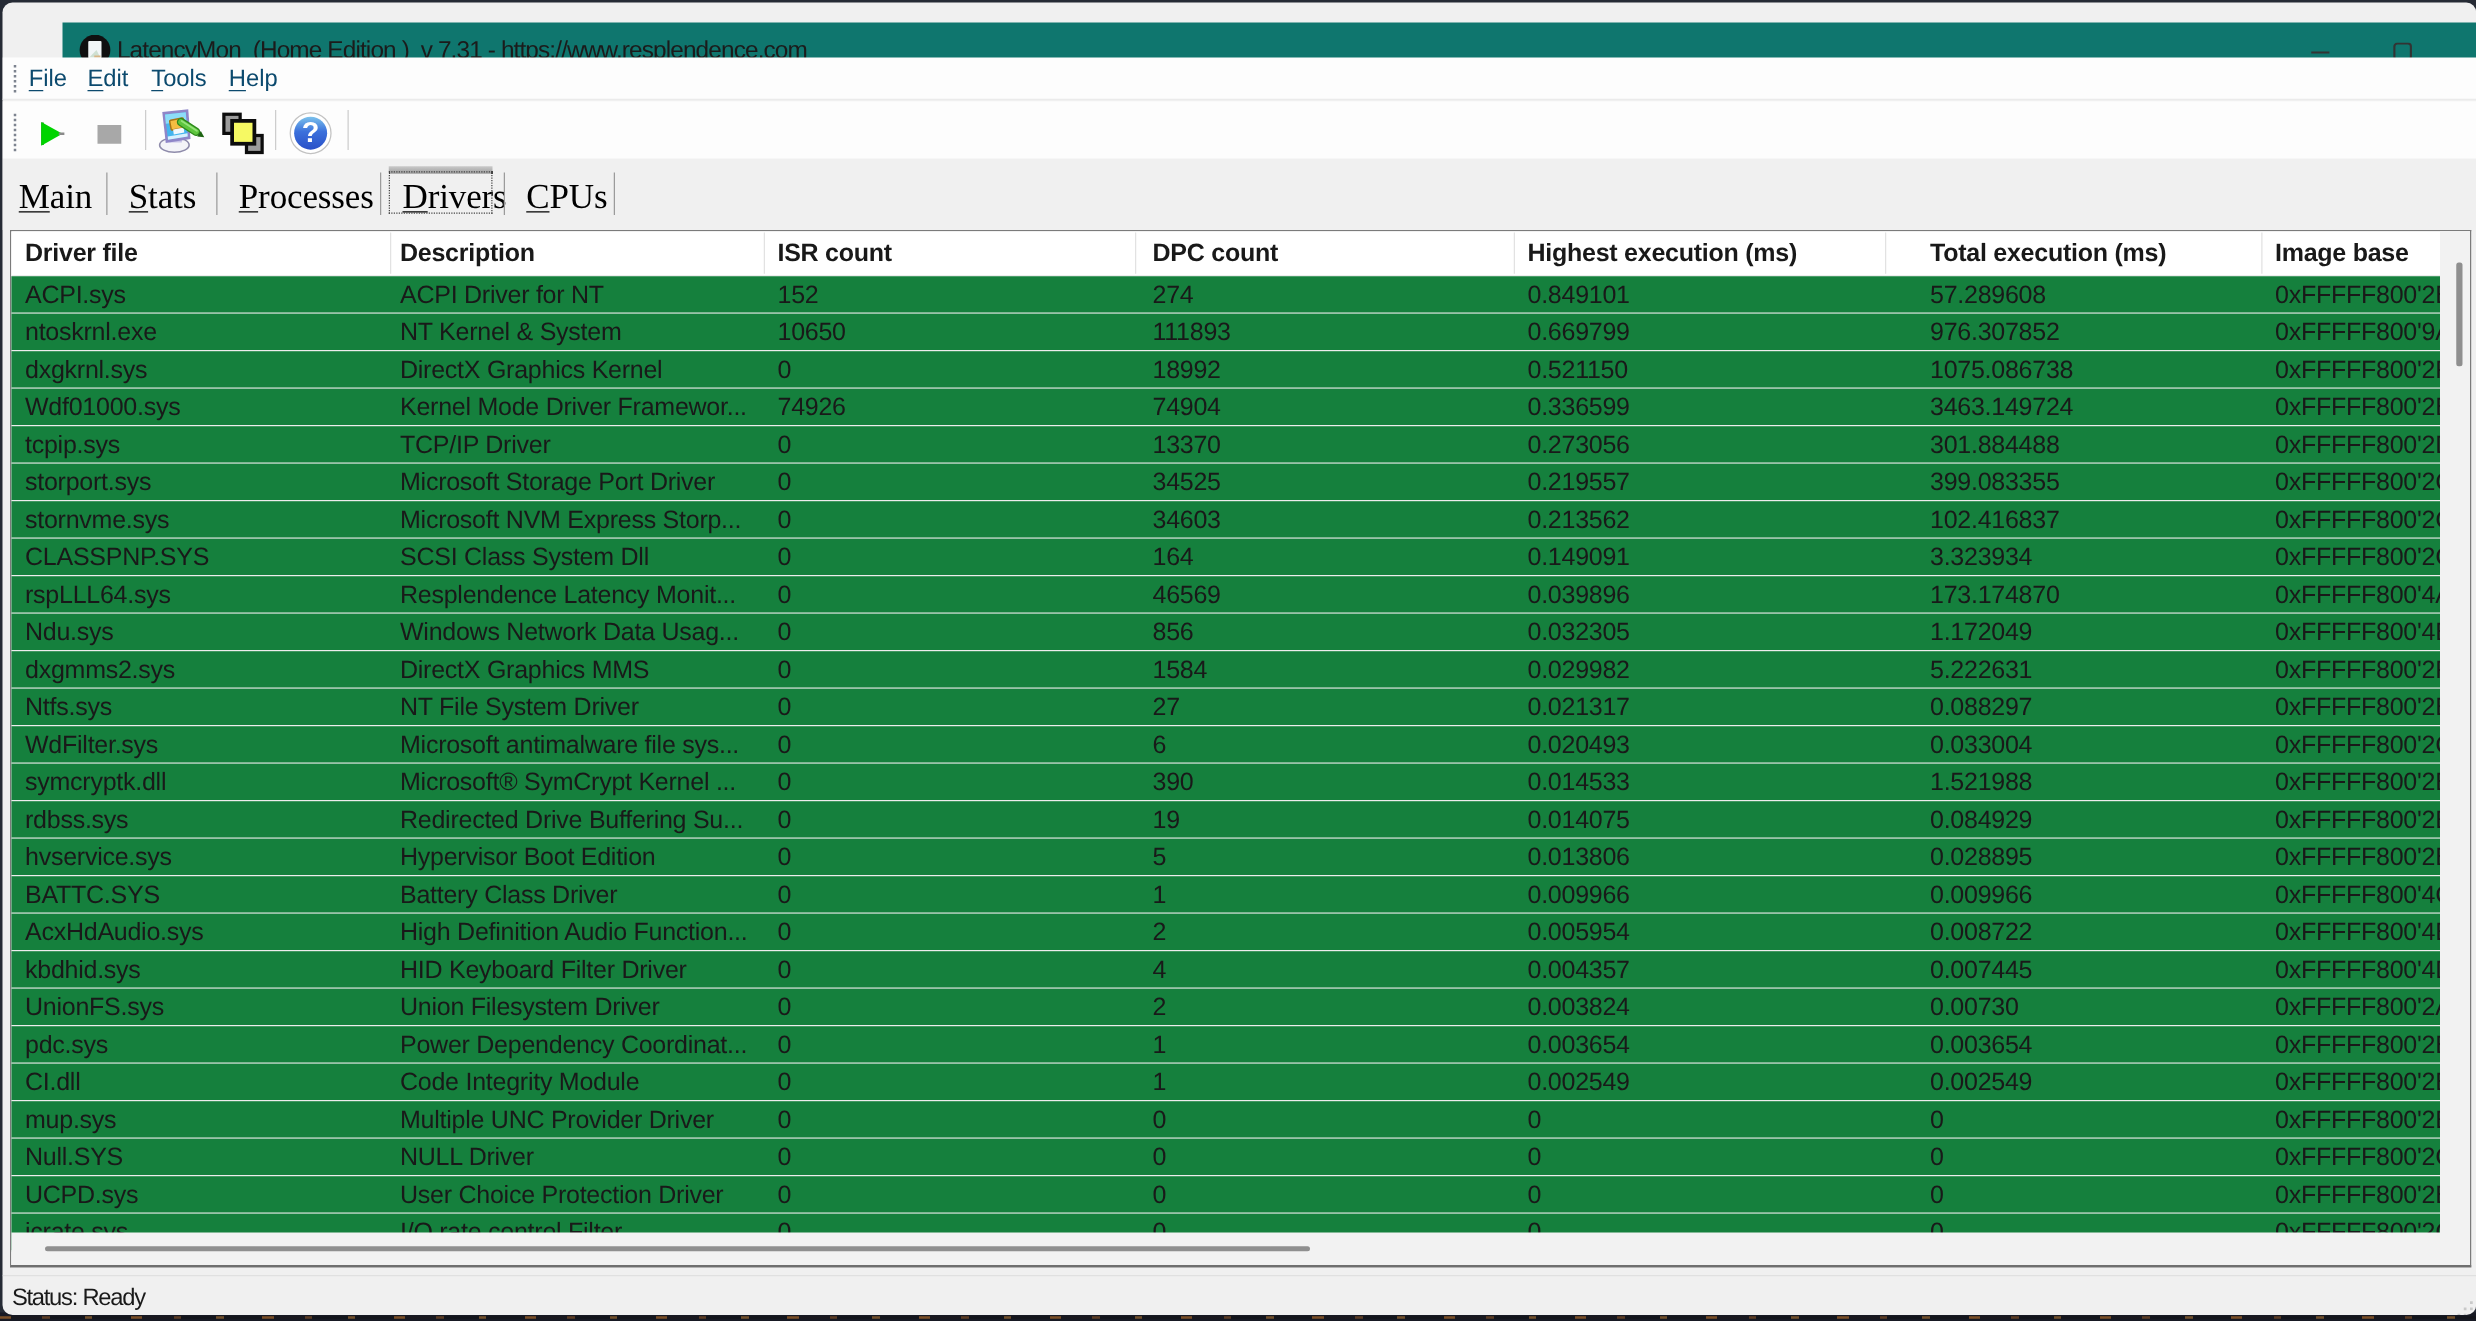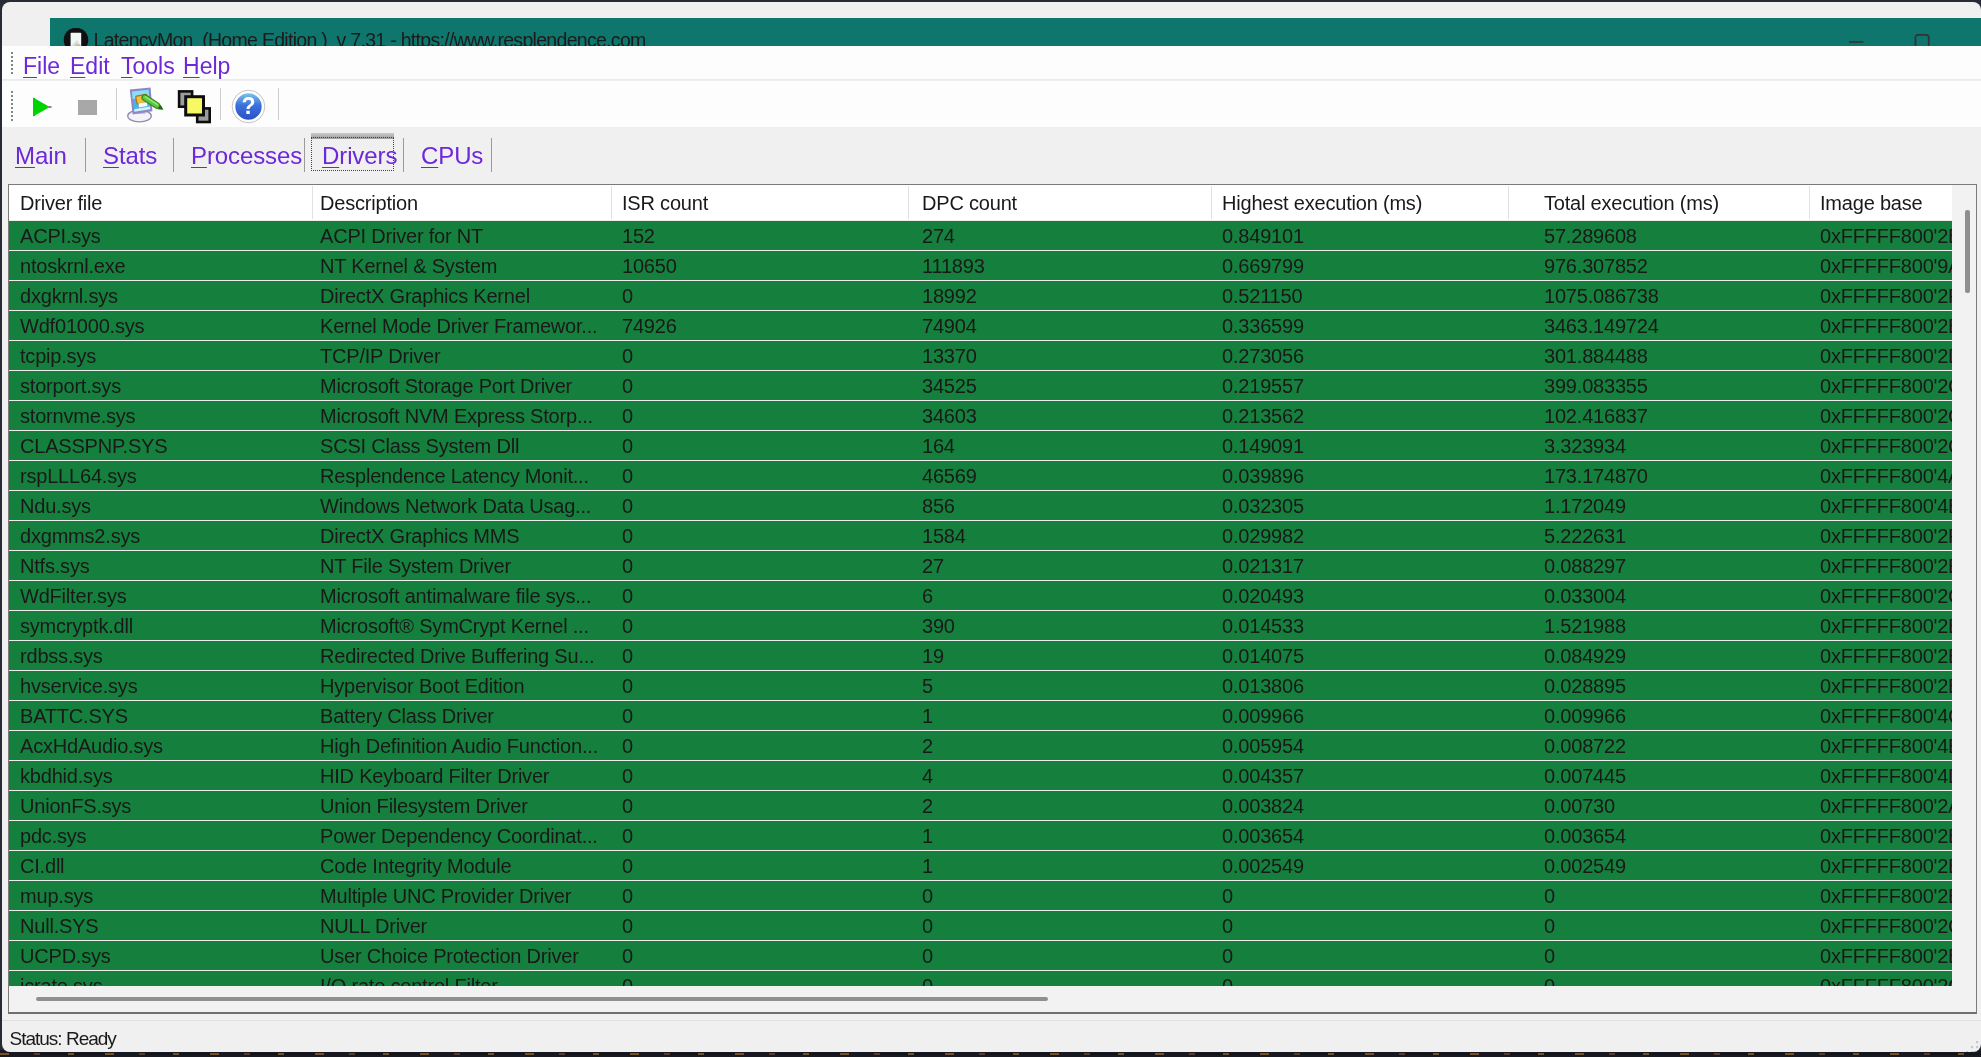--- a/index.html
+++ b/index.html
@@ -16,29 +16,29 @@
      rgba(205,135,50,.5) 68px 74px, rgba(20,21,27,1) 74px 105px);
 }
 #win { position:absolute; left:2px; top:2px; width:1979px; height:1050px;
   background:#f0f0f0; border-radius:8px; overflow:hidden; }
 #titlebar { position:absolute; left:0; top:16px; width:100%; height:44px;
   background:#0f766e;margin-left:48px; }
 #title { position:absolute; left:43.5px; top:11px; font-size:19.5px;
   letter-spacing:-0.7px; color:#1b1b1b; white-space:pre; }
 #menubar { position:absolute; left:0; top:44px; width:100%; height:34px;
   background:#fdfdfd; border-bottom:1px solid #ebebeb; }
-.mitem { position:absolute; top:6.5px; font-size:23px; color:#6d28d9; }
+.mitem { position:absolute; top:6.5px; font-size:19px; color:#0c4a6e; }
 #toolbar { position:absolute; left:0; top:79px; width:100%; height:46px;
   background:#fdfdfd; }
 .grip { position:absolute; width:0; border-left:2px dotted #7d838f; }
 .tsep { position:absolute; top:7px; height:32px; width:1px; background:#cdcdcd; }
 #tabs { position:absolute; left:0; top:125px; width:100%; height:57px;
   background:#f0f0f0; }
-.tab { position:absolute; top:15px; font-size:24px; letter-spacing:-0.1px;
-  color:#6d28d9; }
+.tab { position:absolute; top:15px; font-size:28px; letter-spacing:-0.1px;
+  color:#000000;font-family:Liberation Serif, serif; }
 .tabsep { position:absolute; top:11px; height:34px; width:1px; background:#9b9b9b; }
 u { text-decoration:underline; text-underline-offset:2.5px;
     text-decoration-thickness:1.2px; }
 #focusbox { position:absolute; left:309px; top:135px; width:83px;
   height:34px; border:1px dotted #444; }
 #focustop { position:absolute; left:309px; top:131px; width:83px;
   height:6px; background:linear-gradient(180deg,#c9c9c9,#9e9e9e); }
 #table { position:absolute; left:6px; top:182px;
   width:1969px; height:830px;
   border:1px solid #7b7b7b; border-bottom:2px solid #6f6f6f;
@@ -46,21 +46,21 @@
   font-size:20px; letter-spacing:-0.2px; color:#191919; }
 #table .c1 { left:11px; }
 #table .c2 { left:311px; }
 #table .c3 { left:613px; }
 #table .c4 { left:913px; }
 #table .c5 { left:1213px; }
 #table .c6 { left:1511px;margin-left:24px; }
 #table .c7 { left:1811px; }
 #header { position:absolute; left:0; top:0; width:100%; height:36px;
   background:#fff; border-bottom:1px solid #ededed; }
-#header span { position:absolute; top:7px; white-space:pre; }
+#header span { position:absolute; top:7px; white-space:pre;font-weight:bold; }
 .hsep { position:absolute; top:1px; height:33px; width:1px; background:#e2e2e2; }
 #rows { position:absolute; left:0; top:36px; width:100%; }
 .row { position:relative; height:30px; border-bottom:1px solid #ededed;
   background:#15803d; }
 .row span { position:absolute; top:4px; white-space:pre; }
 #vtrack { position:absolute; right:0; top:0; width:24px;
   height:100%; background:#f2f2f2; }
 #vthumb { position:absolute; left:13px; top:25px; width:5px;
   height:83px; background:#8f8f8f; border-radius:2px; }
 #htrack { position:absolute; left:0; top:801px;

